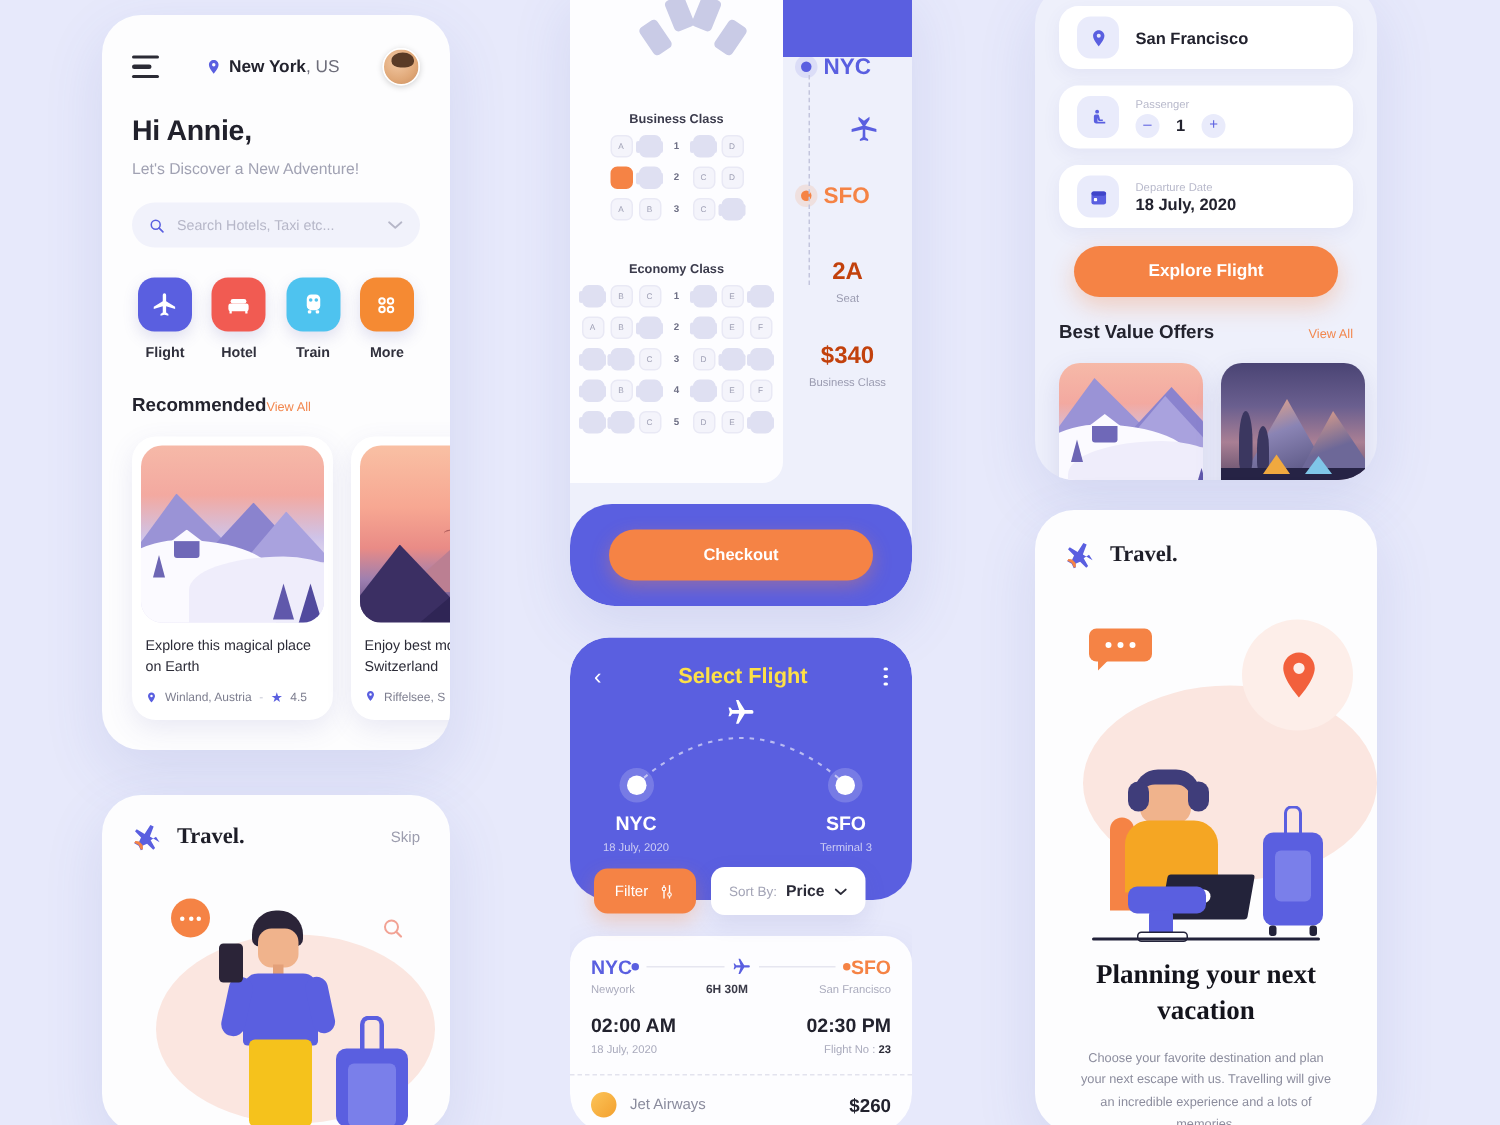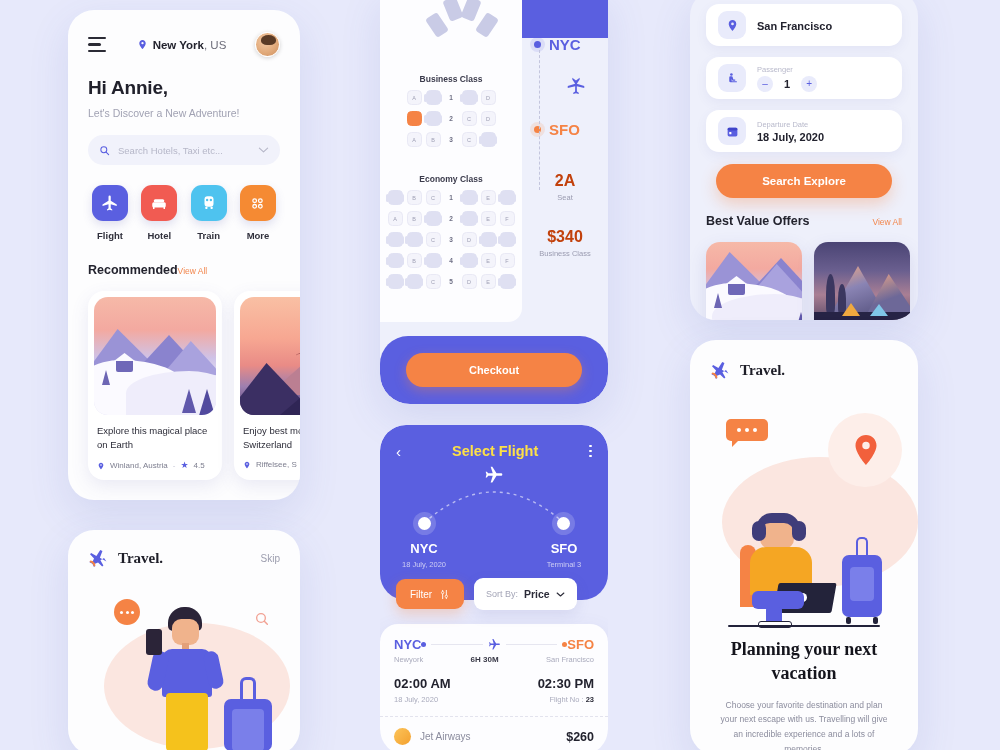--- a/index.html
+++ b/index.html
@@ -59,21 +59,21 @@
   .sec-head { display: flex; align-items: baseline; justify-content: flex-start; margin-top: 22px; }
   .sec-title { font-size: 12.5px; font-weight: bold; color: #23232e; }
   .view-all { font-size: 8.5px; color: #f2874e; }
   .rec-row { display: flex; gap: 12px; margin-top: 14px; }
   .rec-card {
     width: 134px; flex: 0 0 134px; background: #fff; border-radius: 16px;
     box-shadow: 0 6px 18px rgba(90,90,170,.12); overflow: hidden; padding-bottom: 10px;
   }
   .rec-img { height: 118px; border-radius: 14px; margin: 6px 6px 0 6px; position: relative; overflow: hidden; }
   .rec-title { font-size: 9.5px; color: #2c2c38; line-height: 1.45; padding: 9px 9px 0 9px; }
-  .rec-meta { display: flex; align-items: flex-end; gap: 5px; padding: 8px 9px 0 9px; font-size: 8px; color: #7d7e8f; }
+  .rec-meta { display: flex; align-items: center; gap: 5px; padding: 8px 9px 0 9px; font-size: 8px; color: #7d7e8f; }
   .rec-meta .dash { color: #c7c8d6; }
   .star { color: #5a5fe0; font-size: 9px; }
 
   
   .ill-snow { background: linear-gradient(#f6b9a8 0%, #f3a9a0 28%, #cfc3e8 52%, #e9e6f7 72%, #dcd9f2 100%); }
   .ill-snow .m1 { position: absolute; left: -10px; bottom: 40px; width: 80px; height: 46px;
     background: #9a93d6; clip-path: polygon(0 100%, 42% 0, 100% 100%); }
   .ill-snow .m2 { position: absolute; left: 40px; bottom: 42px; width: 70px; height: 38px;
     background: #8a83ce; clip-path: polygon(0 100%, 50% 0, 100% 100%); }
   .ill-snow .m3 { position: absolute; right: -6px; bottom: 40px; width: 60px; height: 34px;
@@ -620,21 +620,21 @@
               <rect x="3" y="5" width="18" height="5" rx="2.5" fill="#3f44c9"></rect>
               <rect x="6" y="13" width="4" height="4" rx="1" fill="#fff"></rect>
             </svg>
         </div>
         <div>
           <div class="sp-lbl">Departure Date</div>
           <div class="sp-val">18 July, 2020</div>
         </div>
       </div>
 
-      <div class="search-flight-btn">Search Explore</div>
+      <div class="search-flight-btn">Explore Flight</div>
 
       <div class="offers-head">
         <div class="sec-title">Best Value Offers</div>
         <div class="view-all">View All</div>
       </div>
 
       <div class="offers-row">
         <div class="offer-card ill-snow">
           <span class="m1"></span>
             <span class="m2"></span>

